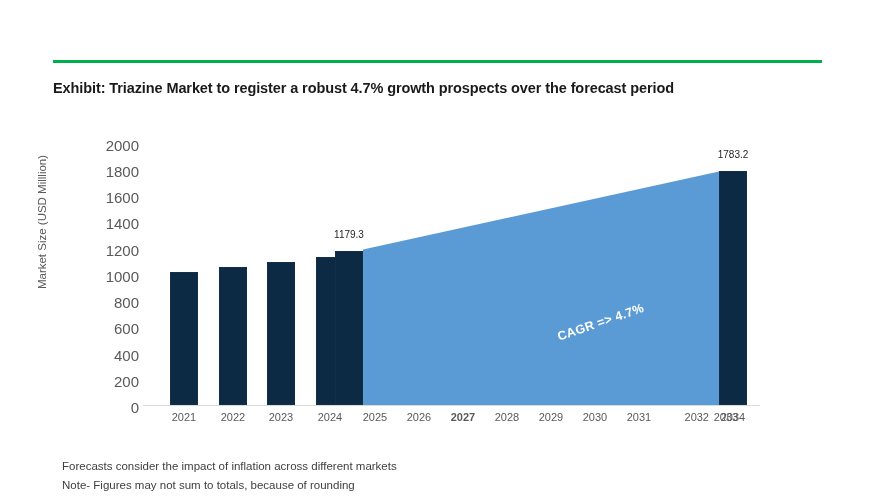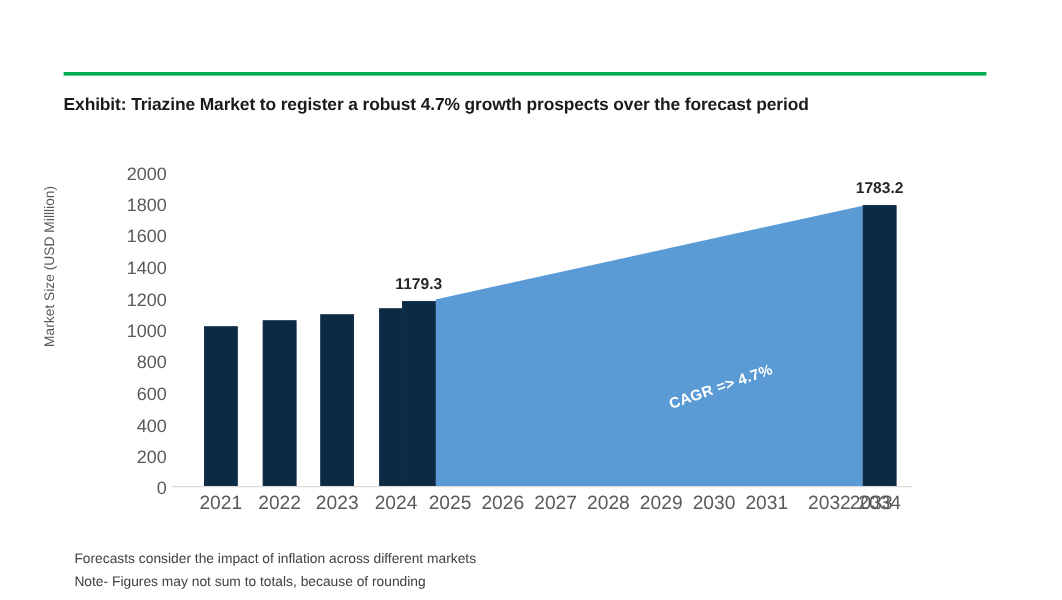--- a/index.html
+++ b/index.html
@@ -72,21 +72,21 @@
     font-size: 15px;
     color: #595959;
     line-height: 1;
   }
 
   .x-tick {
     position: absolute;
     top: 368px;
     width: 52px;
     text-align: center;
-    font-size: 16px;
+    font-size: 11px;
     color: #595959;
     line-height: 1;
   }
 
   .axis-line {
     position: absolute;
     left: 143px;
     top: 361px;
     width: 617px;
     height: 1px;
@@ -104,26 +104,25 @@
     position: absolute;
     left: 0;
     top: 0;
     width: 885px;
     height: 500px;
     pointer-events: none;
   }
 
   .data-label {
     position: absolute;
-    font-size: 13px;
+    font-size: 10px;
     color: #262626;
     white-space: nowrap;
     text-align: center;
     width: 90px;
-    font-weight: bold;
   }
 
   .cagr-label {
     position: absolute;
     left: 558px;
     top: 286px;
     font-size: 12.5px;
     font-weight: bold;
     color: #ffffff;
     transform: rotate(-19deg);
@@ -185,21 +184,21 @@
     <div class="data-label" style="left:688px; top:105px;">1783.2</div>
 
     <div class="cagr-label">CAGR =&gt; 4.7%</div>
 
     <div class="x-tick" style="left:158px;">2021</div>
     <div class="x-tick" style="left:207px;">2022</div>
     <div class="x-tick" style="left:255px;">2023</div>
     <div class="x-tick" style="left:304px;">2024</div>
     <div class="x-tick" style="left:349px;">2025</div>
     <div class="x-tick" style="left:393px;">2026</div>
-    <div class="x-tick" style="left:437px;">2027</div>
+    <div class="x-tick" style="left:437px;font-weight:bold;">2027</div>
     <div class="x-tick" style="left:481px;">2028</div>
     <div class="x-tick" style="left:525px;">2029</div>
     <div class="x-tick" style="left:569px;">2030</div>
     <div class="x-tick" style="left:613px;">2031</div>
     <div class="x-tick" style="left:657px;text-align:right;">2032</div>
     <div class="x-tick" style="left:700px;">2033</div>
     <div class="x-tick" style="left:707px;">2034</div>
   </div>
 
   <div class="footnotes">

